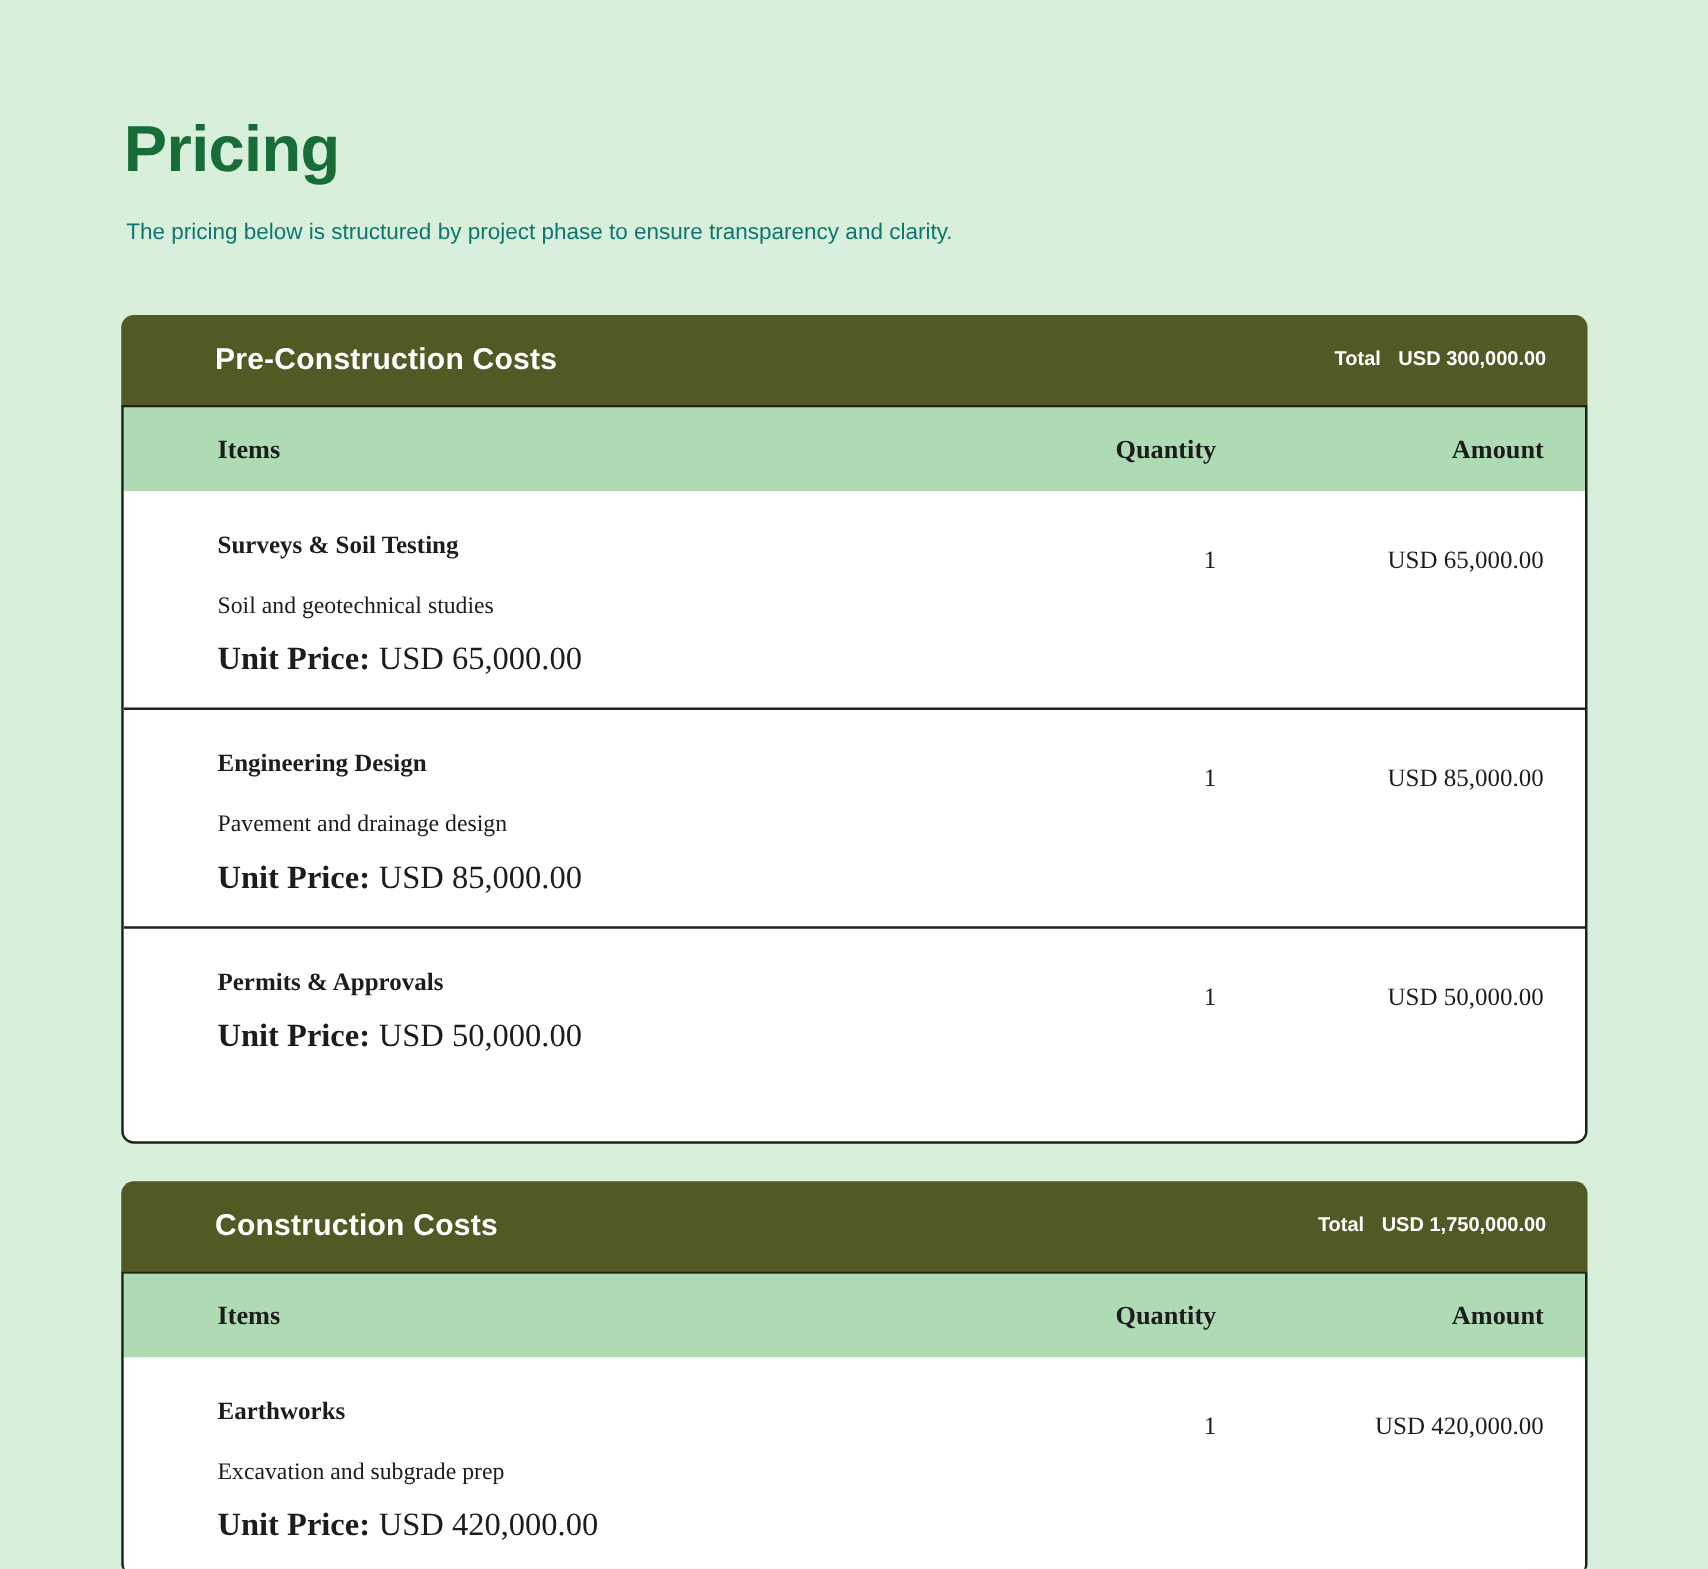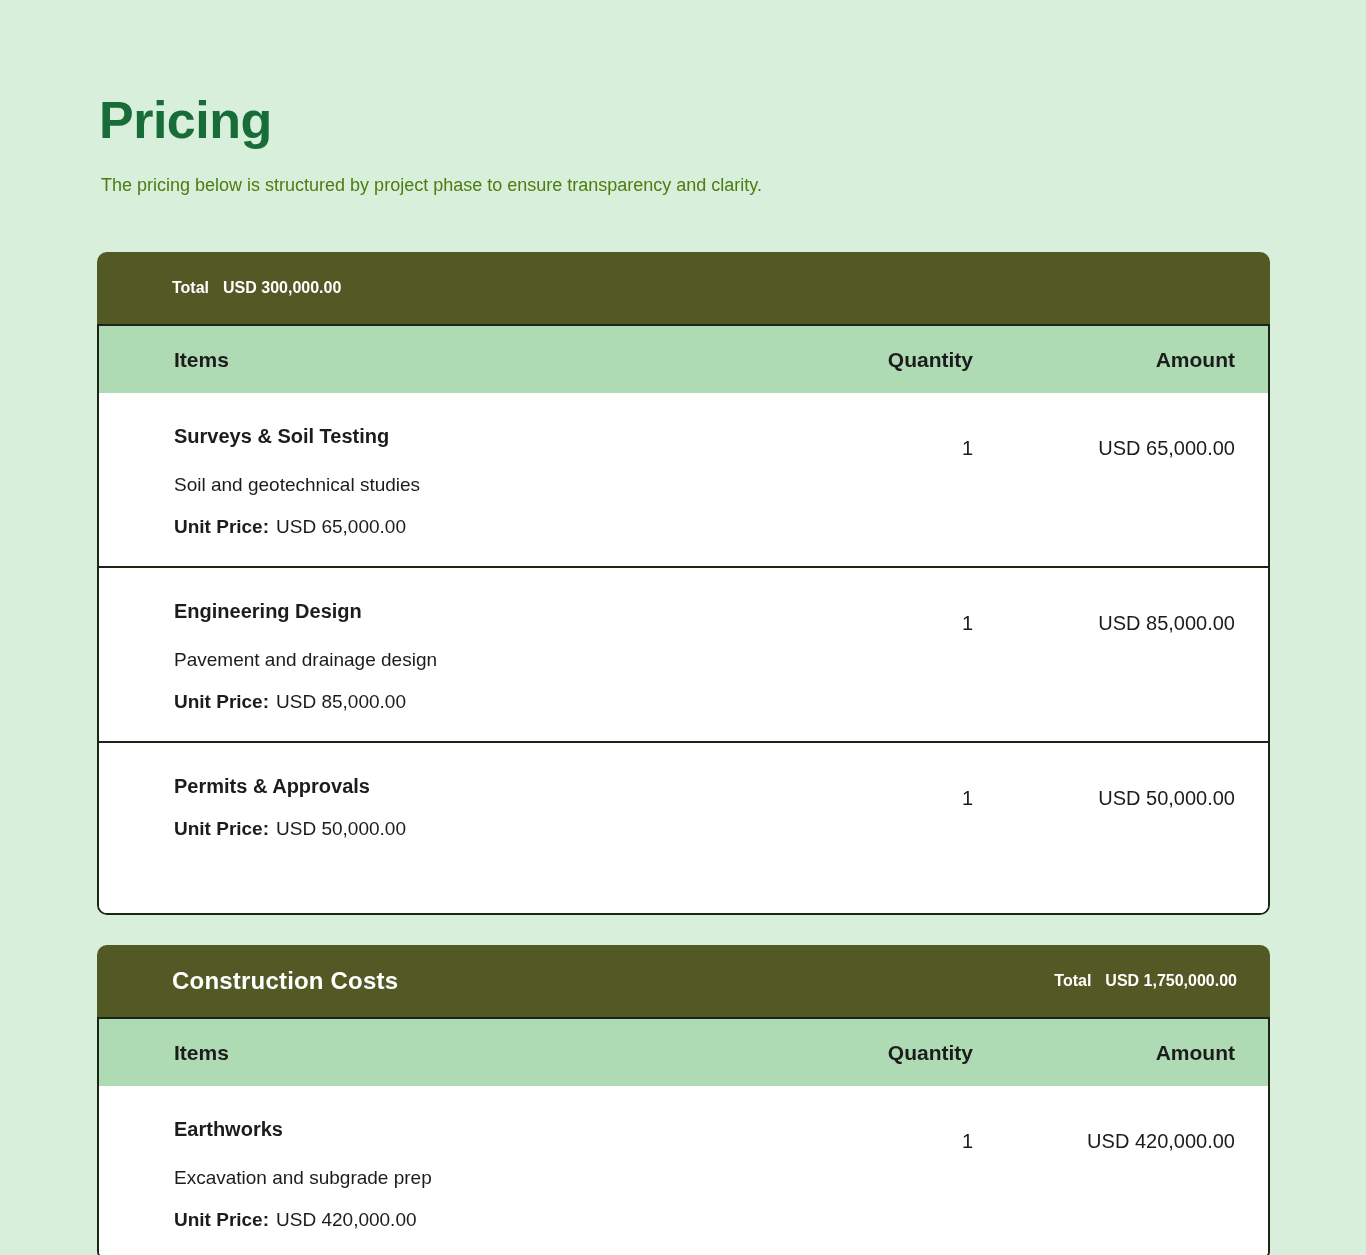--- a/index.html
+++ b/index.html
@@ -30,21 +30,21 @@
     font-weight: 800;
     letter-spacing: -0.5px;
     color: var(--title-green);
     line-height: 1.1;
     margin-left: 2px;
   }
   .page-subtitle {
     margin-top: 26px;
     margin-left: 4px;
     font-size: 18px;
-    color: #4d7c0f;
+    color: #0f766e;
   }
   .sections { margin-top: 56px; }
   .section-card { margin-bottom: 30px; }
   .section-header {
     background: var(--header-olive);
     border-radius: 10px 10px 0 0;
     height: 72px;
     display: flex;
     align-items: center;
     justify-content: space-between;
@@ -67,20 +67,21 @@
     border: 2px solid var(--border-dark);
     border-radius: 0 0 10px 10px;
     overflow: hidden;
     background: var(--white);
   }
   .grid-cols {
     display: grid;
     grid-template-columns: 1fr 160px 262px;
     padding-left: 75px;
     padding-right: 33px;
+    font-family: Liberation Serif, serif;
   }
   .col-header-row {
     background: var(--subheader-green);
     height: 67px;
     align-items: center;
     font-size: 21px;
     font-weight: 700;
   }
   .col-right { text-align: right; }
   .item-row {
@@ -95,21 +96,21 @@
     font-size: 20px;
     font-weight: 700;
     line-height: 26px;
   }
   .item-description {
     font-size: 19px;
     line-height: 24px;
     margin-top: 24px;
   }
   .unit-price-line {
-    font-size: 19px;
+    font-size: 26px;
     line-height: 24px;
     margin-top: 18px;
   }
   .unit-price-label { font-weight: 700; }
   .unit-price-value { margin-left: 7px; }
   .cell-qty, .cell-amt {
     padding-top: 14px;
     font-size: 20px;
     text-align: right;
   }
@@ -117,20 +118,21 @@
 </head>
 <body>
 
 <div class="content">
   <h1 class="page-title">Pricing</h1>
   <p class="page-subtitle">The pricing below is structured by project phase to ensure transparency and clarity.</p>
 
   <div class="sections">
   <div class="section-card">
     <div class="section-header">
+      <span class="section-title">Pre-Construction Costs</span>
       <span class="section-total">
         <span>Total</span>
         <span>USD 300,000.00</span>
       </span>
     </div>
     <div class="card-body">
       <div class="grid-cols col-header-row">
         <span>Items</span>
         <span class="col-right">Quantity</span>
         <span class="col-right">Amount</span>

